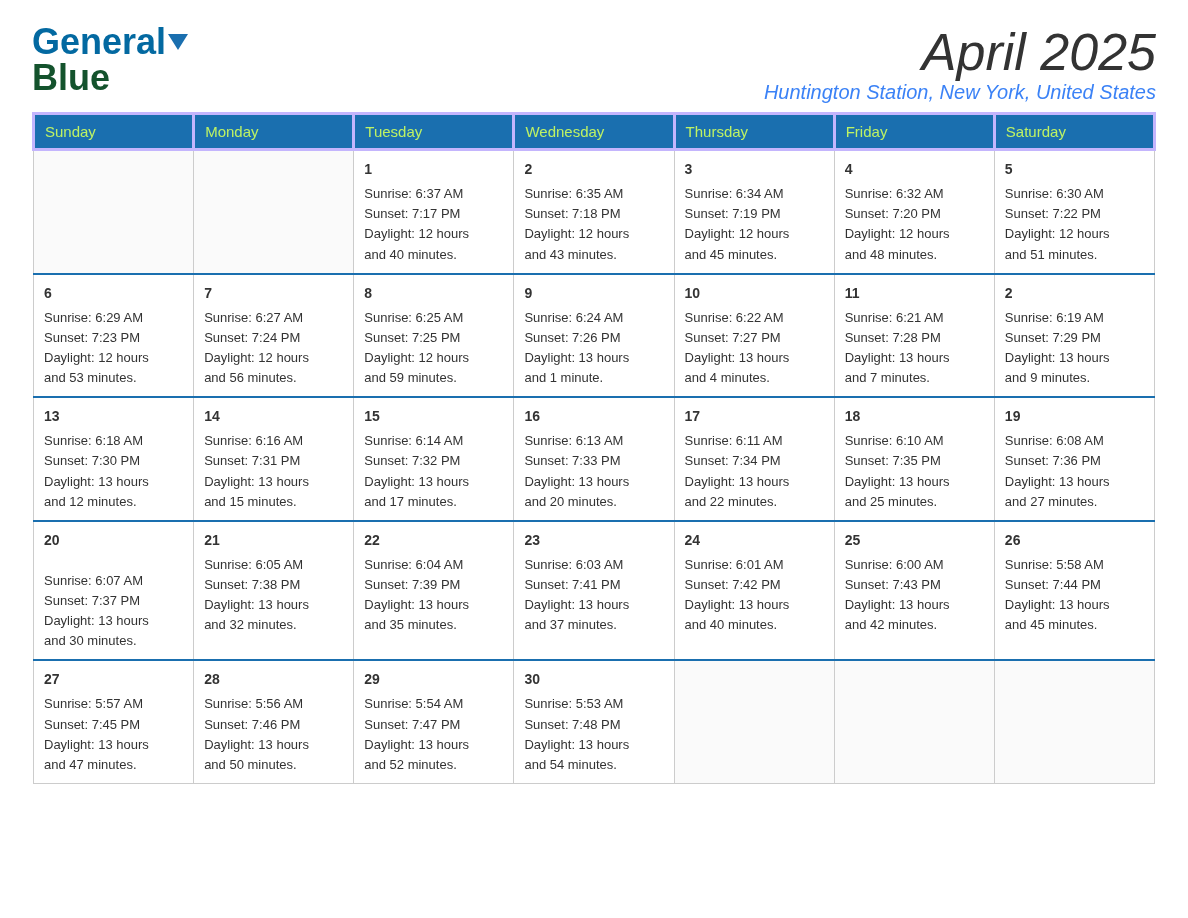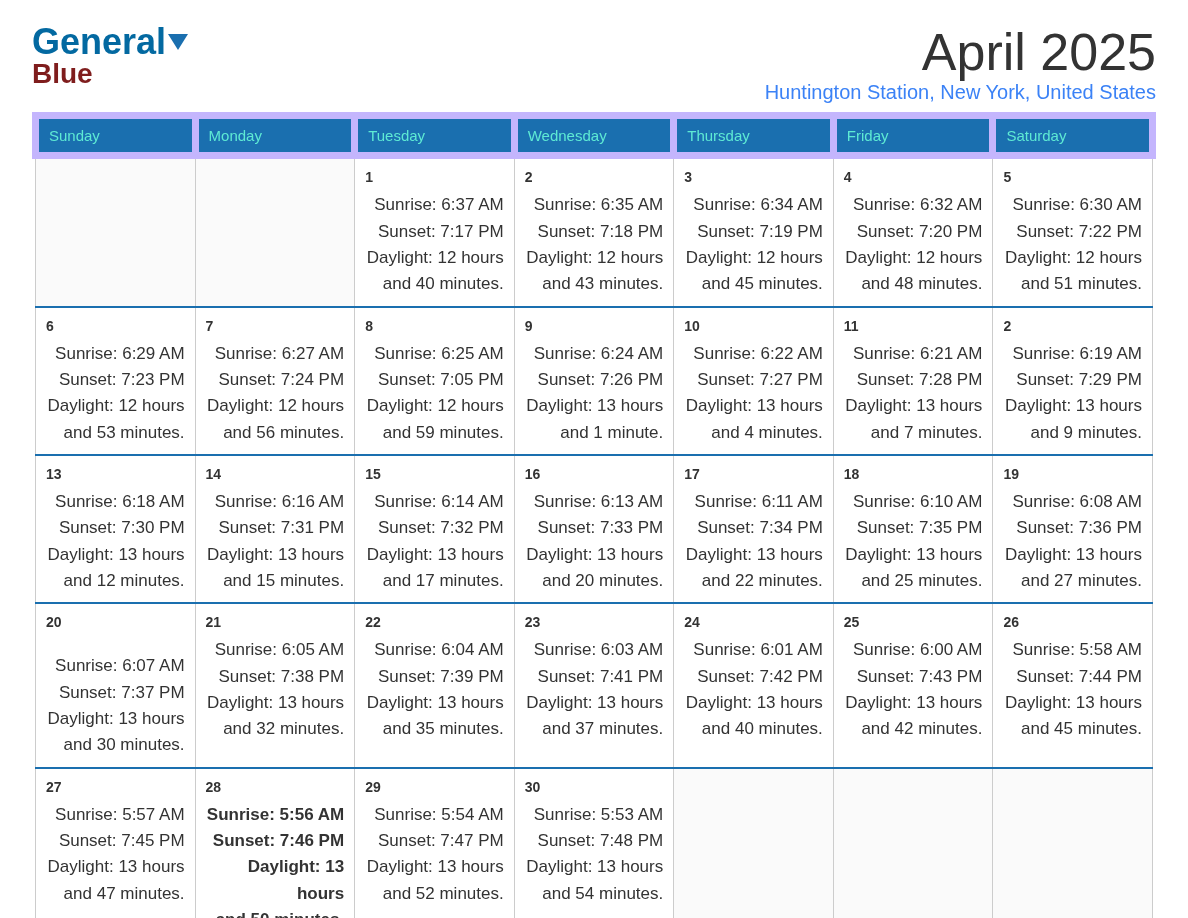--- a/index.html
+++ b/index.html
@@ -37,44 +37,45 @@
       border-top: 16px solid #1a6faf;
       margin-left: 2px;
       vertical-align: middle;
     }
     .logo-line {
       display: flex;
       align-items: center;
     }
     .title-section {
       text-align: right;
+      font-style: italic;
     }
     .month-title {
       font-size: 52px;
       font-weight: normal;
       color: #333;
       line-height: 1.1;
     }
     .subtitle {
       font-size: 20px;
       color: #3b82f6;
     }
     .calendar {
       width: 100%;
       border-collapse: collapse;
       margin-top: 8px;
     }
     .calendar thead tr th {
       background-color: #1a6faf;
-      color: #5eead4;
+      color: #bef264;
       padding: 8px 10px;
       text-align: left;
       font-size: 15px;
       font-weight: normal;
-      border: 7px solid #c4b5fd;
+      border: 3px solid #c4b5fd;
     }
     .calendar tbody tr td {
       vertical-align: top;
       padding: 8px 10px;
       border: 1px solid #ccc;
       border-top: 2px solid #1a6faf;
       width: 14.28%;
       min-height: 100px;
       font-size: 13px;
       line-height: 1.5;
@@ -82,42 +83,41 @@
     }
     .calendar tbody tr td .day-number {
       font-size: 14px;
       font-weight: bold;
       color: #333;
       display: block;
       margin-bottom: 4px;
     }
     .calendar tbody tr td .day-info {
       color: #333;
-      font-size: 17px;
+      font-size: 13px;
       line-height: 1.55;
-      text-align: right;
     }
     .calendar tbody tr td.empty {
       background: #fafafa;
     }
     .calendar tbody tr {
       border-bottom: 1px solid #ccc;
     }
   </style>
 </head>
 <body>
 
 <div class="header">
   <div class="logo">
     <div class="logo-line">
       <span class="logo-text">General</span>
       <span class="logo-triangle"></span>
     </div>
     <div>
-      <span class="logo-text" style="color:#7f1d1d; font-size:28px;">Blue</span>
+      <span class="logo-text" style="color:#14532d; font-size:36px;">Blue</span>
     </div>
   </div>
   <div class="title-section">
     <div class="month-title">April 2025</div>
     <div class="subtitle">Huntington Station, New York, United States</div>
   </div>
 </div>
 
 <table class="calendar">
   <thead>
@@ -182,21 +182,21 @@
         <td>
           <span class="day-number">7</span>
           <div class="day-info" style="white-space: pre-line;">Sunrise: 6:27 AM
 Sunset: 7:24 PM
 Daylight: 12 hours
 and 56 minutes.</div>
         </td>
         <td>
           <span class="day-number">8</span>
           <div class="day-info" style="white-space: pre-line;">Sunrise: 6:25 AM
-Sunset: 7:05 PM
+Sunset: 7:25 PM
 Daylight: 12 hours
 and 59 minutes.</div>
         </td>
         <td>
           <span class="day-number">9</span>
           <div class="day-info" style="white-space: pre-line;">Sunrise: 6:24 AM
 Sunset: 7:26 PM
 Daylight: 13 hours
 and 1 minute.</div>
         </td>
@@ -327,21 +327,21 @@
       <tr>
         <td>
           <span class="day-number">27</span>
           <div class="day-info" style="white-space: pre-line;">Sunrise: 5:57 AM
 Sunset: 7:45 PM
 Daylight: 13 hours
 and 47 minutes.</div>
         </td>
         <td>
           <span class="day-number">28</span>
-          <div class="day-info" style="white-space: pre-line; font-weight: bold;">Sunrise: 5:56 AM
+          <div class="day-info" style="white-space: pre-line;">Sunrise: 5:56 AM
 Sunset: 7:46 PM
 Daylight: 13 hours
 and 50 minutes.</div>
         </td>
         <td>
           <span class="day-number">29</span>
           <div class="day-info" style="white-space: pre-line;">Sunrise: 5:54 AM
 Sunset: 7:47 PM
 Daylight: 13 hours
 and 52 minutes.</div>

